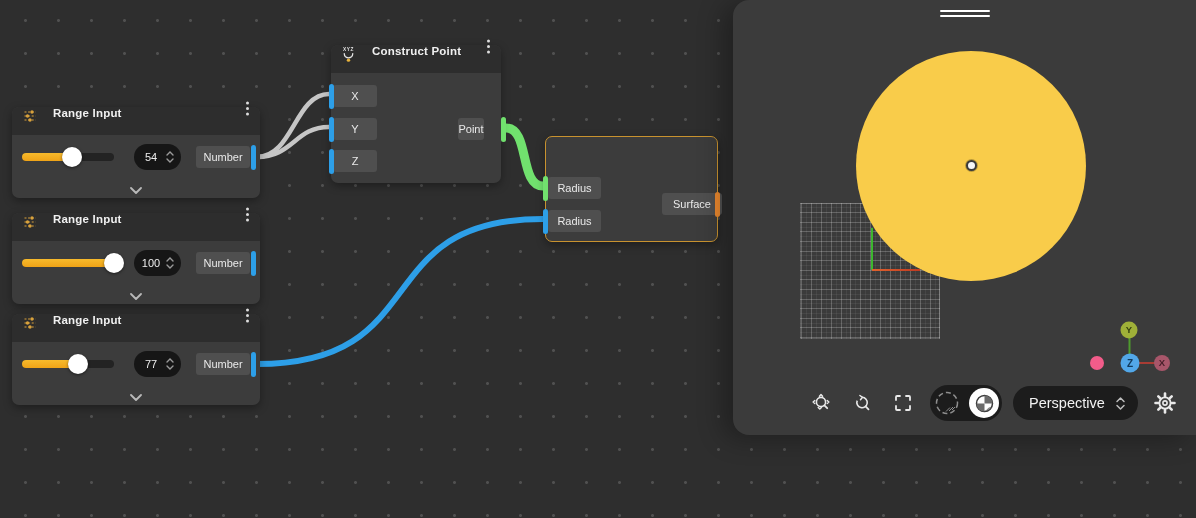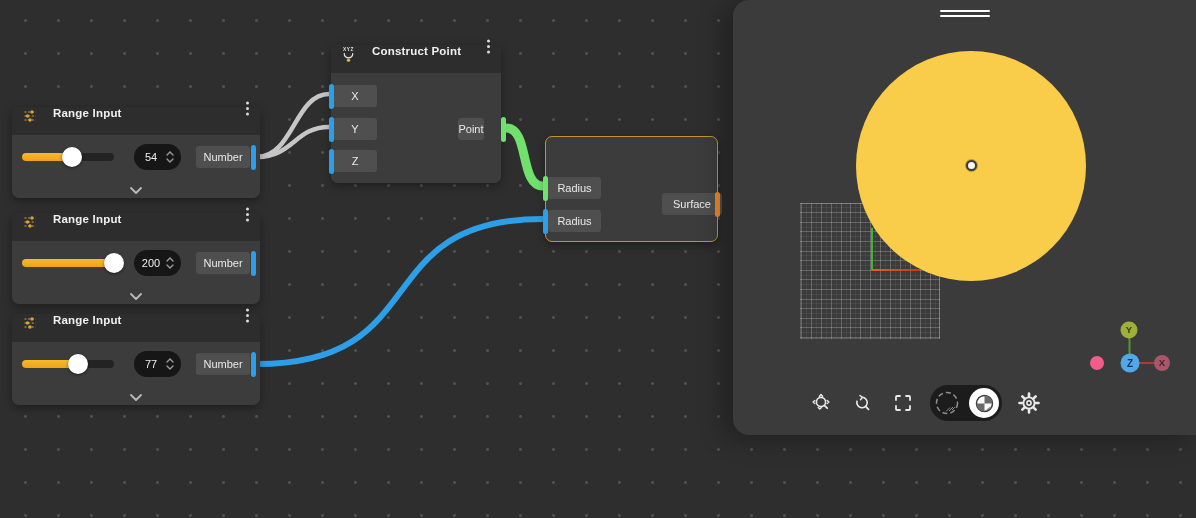--- a/index.html
+++ b/index.html
@@ -160,21 +160,21 @@
       </svg>
     </span>
     <span class="ntitle">Range Input</span>
     <span class="kebab"></span>
   </div>
   <div class="slider">
     <div class="slider-fill" style="width: 100%;"></div>
     <div class="slider-knob" style="left: 100%;"></div>
   </div>
   <div class="stepper">
-    <span class="stepper-value">200</span>
+    <span class="stepper-value">100</span>
     <span class="stepper-chevs">
       <svg width="8" height="5" viewBox="0 0 8 5">
           <path d="M1 4 L4 1 L7 4" fill="none" stroke="#9A9A9A" stroke-width="1.4" stroke-linecap="round"></path>
         </svg>
       <svg width="8" height="5" viewBox="0 0 8 5">
           <path d="M1 1 L4 4 L7 1" fill="none" stroke="#9A9A9A" stroke-width="1.4" stroke-linecap="round"></path>
         </svg>
     </span>
   </div>
   <div class="port-chip" style="left:184px;top:39px;width:54px;">
@@ -334,20 +334,29 @@
           <circle cx="9.5" cy="9.5" r="8" fill="none" stroke="#3A3A3A" stroke-width="1.5"></circle>
           <path d="M9.5 9.5 L9.5 1.5 A8 8 0 0 1 17.5 9.5 Z" fill="#6B6B6B"></path>
           <path d="M9.5 9.5 L9.5 17.5 A8 8 0 0 1 1.5 9.5 Z" fill="#6B6B6B"></path>
           <g stroke="#6B6B6B" stroke-width="1">
               <line x1="11" y1="16.8" x2="14.5" y2="13.3"></line>
               <line x1="13.6" y1="15.8" x2="16" y2="13.4"></line>
             </g>
         </svg>
       </span>
     </div>
+    <div class="dropdown">
+      <span>Perspective</span>
+      <svg width="11" height="15" viewBox="0 0 11 15">
+        <g fill="none" stroke="#BDBDBD" stroke-width="1.5" stroke-linecap="round" stroke-linejoin="round">
+          <path d="M2 5.5 L5.5 2 L9 5.5"></path>
+            <path d="M2 9.5 L5.5 13 L9 9.5"></path>
+        </g>
+      </svg>
+    </div>
     <div class="tool-btn gear-btn">
       <svg width="24" height="24" viewBox="0 0 24 24">
         <g stroke="#E9E9E9" stroke-width="2.6" stroke-linecap="round">
           <line x1="18.5" y1="12" x2="21.5" y2="12"></line>
             <line x1="16.6" y1="16.6" x2="18.7" y2="18.7"></line>
           <line x1="12" y1="18.5" x2="12" y2="21.5"></line>
             <line x1="7.4" y1="16.6" x2="5.3" y2="18.7"></line>
           <line x1="5.5" y1="12" x2="2.5" y2="12"></line>
             <line x1="7.4" y1="7.4" x2="5.3" y2="5.3"></line>
           <line x1="12" y1="5.5" x2="12" y2="2.5"></line>

